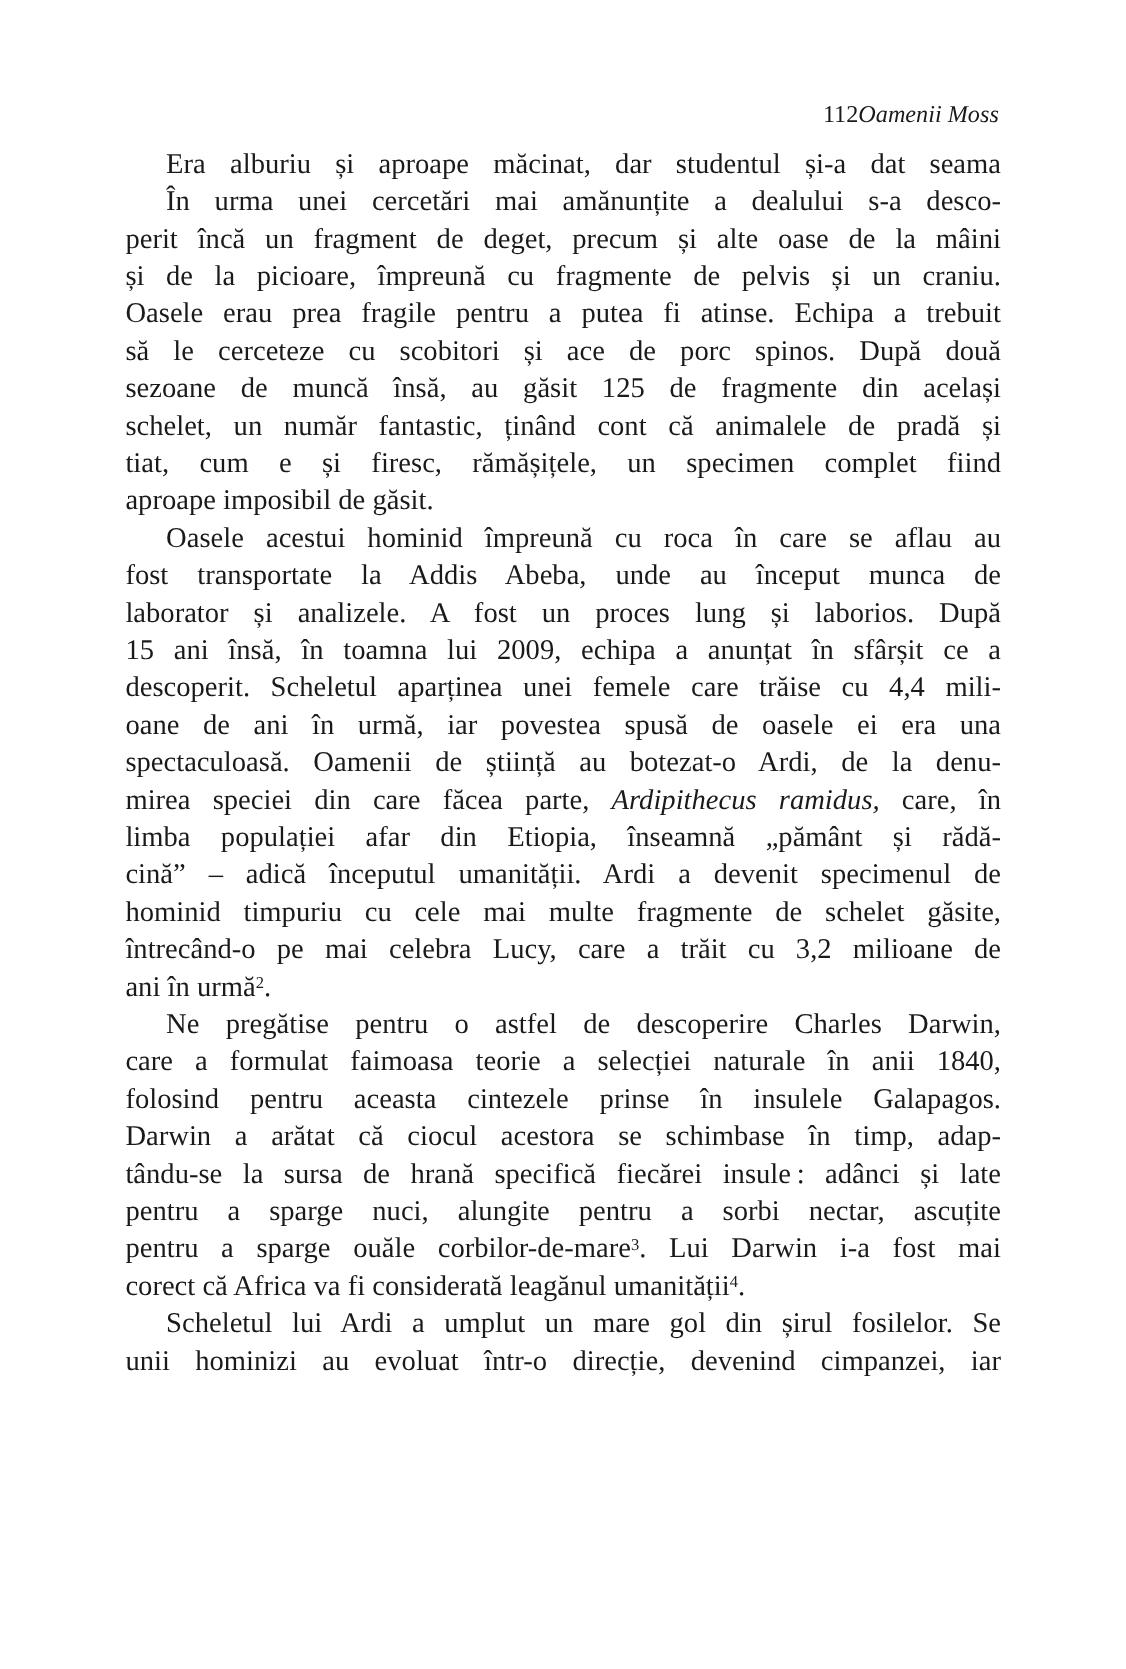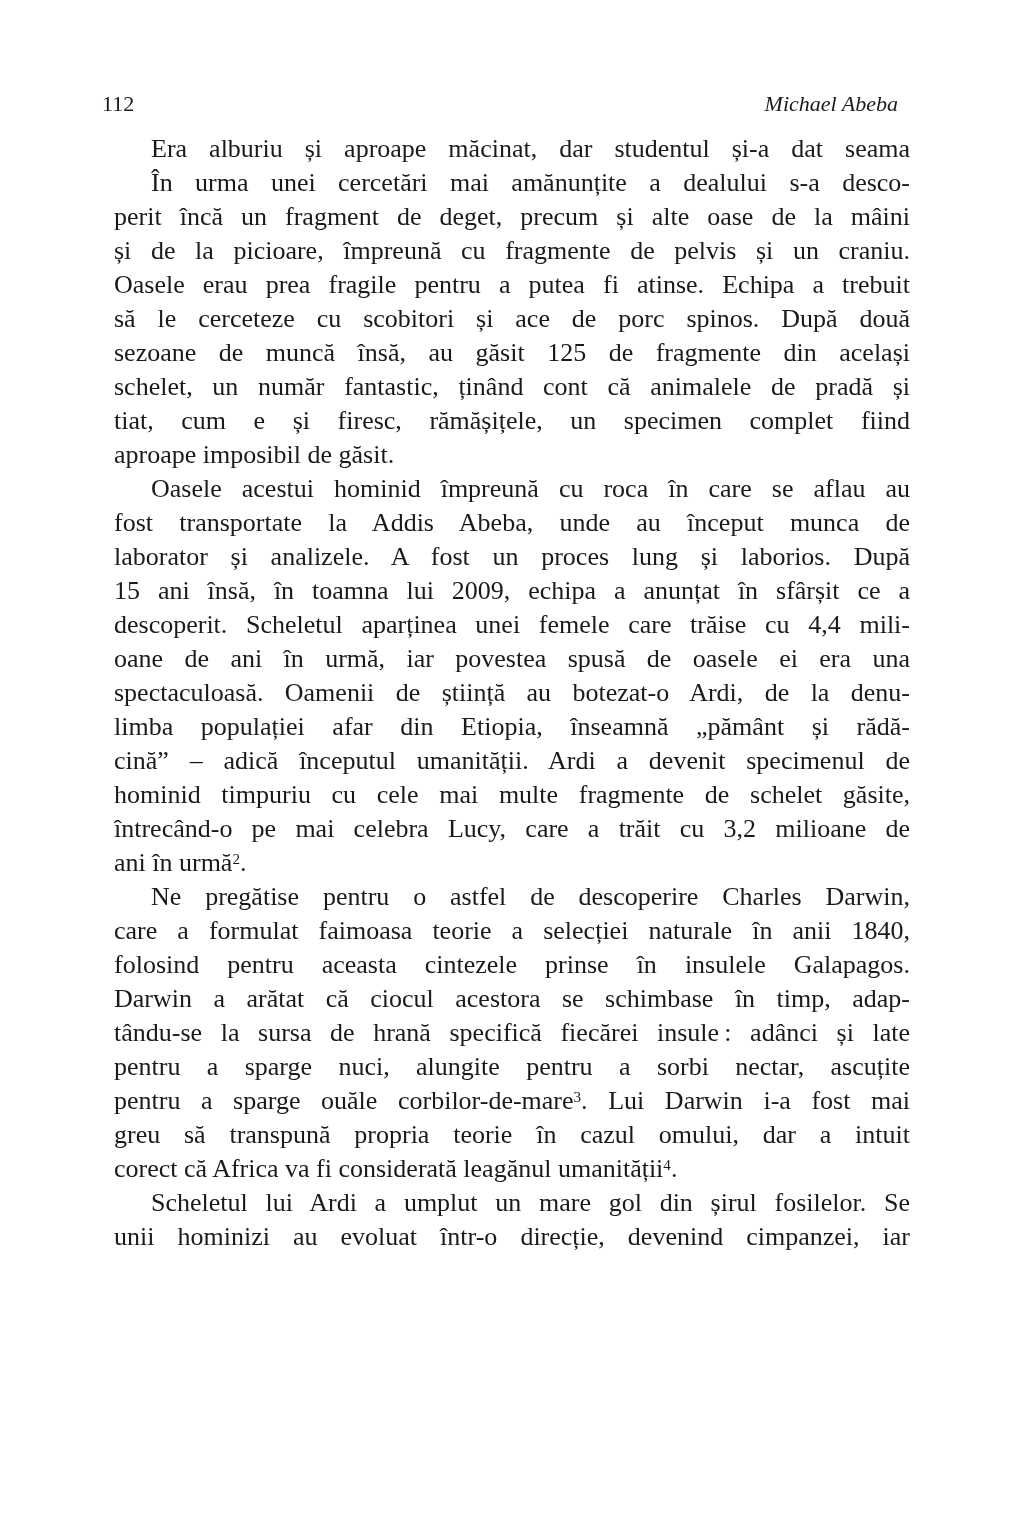--- a/index.html
+++ b/index.html
@@ -12,24 +12,24 @@
     width: 1024px;
     height: 1517px;
     background: #ffffff;
     color: #1a1a1a;
     font-family: "Liberation Serif", "DejaVu Serif", serif;
     overflow: hidden;
   }
   .page-header {
     position: absolute;
     top: 91px;
-    left: 102px;
+    left: 112px;
     width: 796px;
     display: flex;
-    justify-content: space-between;
+    justify-content: flex-end;
     align-items: baseline;
     font-size: 22px;
     line-height: 26px;
     font-family: Liberation Serif, serif;
   }
   .page-number {
     font-style: normal;
   }
   .author-name {
     font-style: italic;
@@ -66,21 +66,21 @@
     position: relative;
     top: -0.45em;
   }
 </style>
 </head>
 <body>
 
 <div class="page">
   <div class="page-header">
     <span class="page-number">112</span>
-    <span class="author-name">Michael Abeba</span>
+    <span class="author-name">Oamenii Moss</span>
   </div>
   <div class="text-block">
       <div class="paragraph">
         <div class="line first">Era alburiu și aproape măcinat, dar studentul și-a dat seama</div>
       </div>
       <div class="paragraph">
         <div class="line first">În urma unei cercetări mai amănunțite a dealului s-a desco-</div>
         <div class="line">perit încă un fragment de deget, precum și alte oase de la mâini</div>
         <div class="line">și de la picioare, împreună cu fragmente de pelvis și un craniu.</div>
         <div class="line">Oasele erau prea fragile pentru a putea fi atinse. Echipa a trebuit</div>
@@ -91,35 +91,35 @@
         <div class="line last">aproape imposibil de găsit.</div>
       </div>
       <div class="paragraph">
         <div class="line first">Oasele acestui hominid împreună cu roca în care se aflau au</div>
         <div class="line">fost transportate la Addis Abeba, unde au început munca de</div>
         <div class="line">laborator și analizele. A fost un proces lung și laborios. După</div>
         <div class="line">15 ani însă, în toamna lui 2009, echipa a anunțat în sfârșit ce a</div>
         <div class="line">descoperit. Scheletul aparținea unei femele care trăise cu 4,4 mili-</div>
         <div class="line">oane de ani în urmă, iar povestea spusă de oasele ei era una</div>
         <div class="line">spectaculoasă. Oamenii de știință au botezat-o Ardi, de la denu-</div>
+        <div class="line">mirea speciei din care făcea parte, <span class="it">Ardipithecus ramidus,</span> care, în</div>
         <div class="line">limba populației afar din Etiopia, înseamnă „pământ și rădă-</div>
         <div class="line">cină” – adică începutul umanității. Ardi a devenit specimenul de</div>
         <div class="line">hominid timpuriu cu cele mai multe fragmente de schelet găsite,</div>
         <div class="line">întrecând-o pe mai celebra Lucy, care a trăit cu 3,2 milioane de</div>
         <div class="line last">ani în urmă<sup>2</sup>.</div>
       </div>
       <div class="paragraph">
         <div class="line first">Ne pregătise pentru o astfel de descoperire Charles Darwin,</div>
         <div class="line">care a formulat faimoasa teorie a selecției naturale în anii 1840,</div>
         <div class="line">folosind pentru aceasta cintezele prinse în insulele Galapagos.</div>
         <div class="line">Darwin a arătat că ciocul acestora se schimbase în timp, adap-</div>
         <div class="line">tându-se la sursa de hrană specifică fiecărei insule : adânci și late</div>
         <div class="line">pentru a sparge nuci, alungite pentru a sorbi nectar, ascuțite</div>
         <div class="line">pentru a sparge ouăle corbilor-de-mare<sup>3</sup>. Lui Darwin i-a fost mai</div>
-        <div class="line">greu să transpună propria teorie în cazul omului, dar a intuit</div>
         <div class="line last">corect că Africa va fi considerată leagănul umanității<sup>4</sup>.</div>
       </div>
       <div class="paragraph">
         <div class="line first">Scheletul lui Ardi a umplut un mare gol din șirul fosilelor. Se</div>
         <div class="line">unii hominizi au evoluat într-o direcție, devenind cimpanzei, iar</div>
       </div>
     </div>
 </div>
 
 </body></html>

